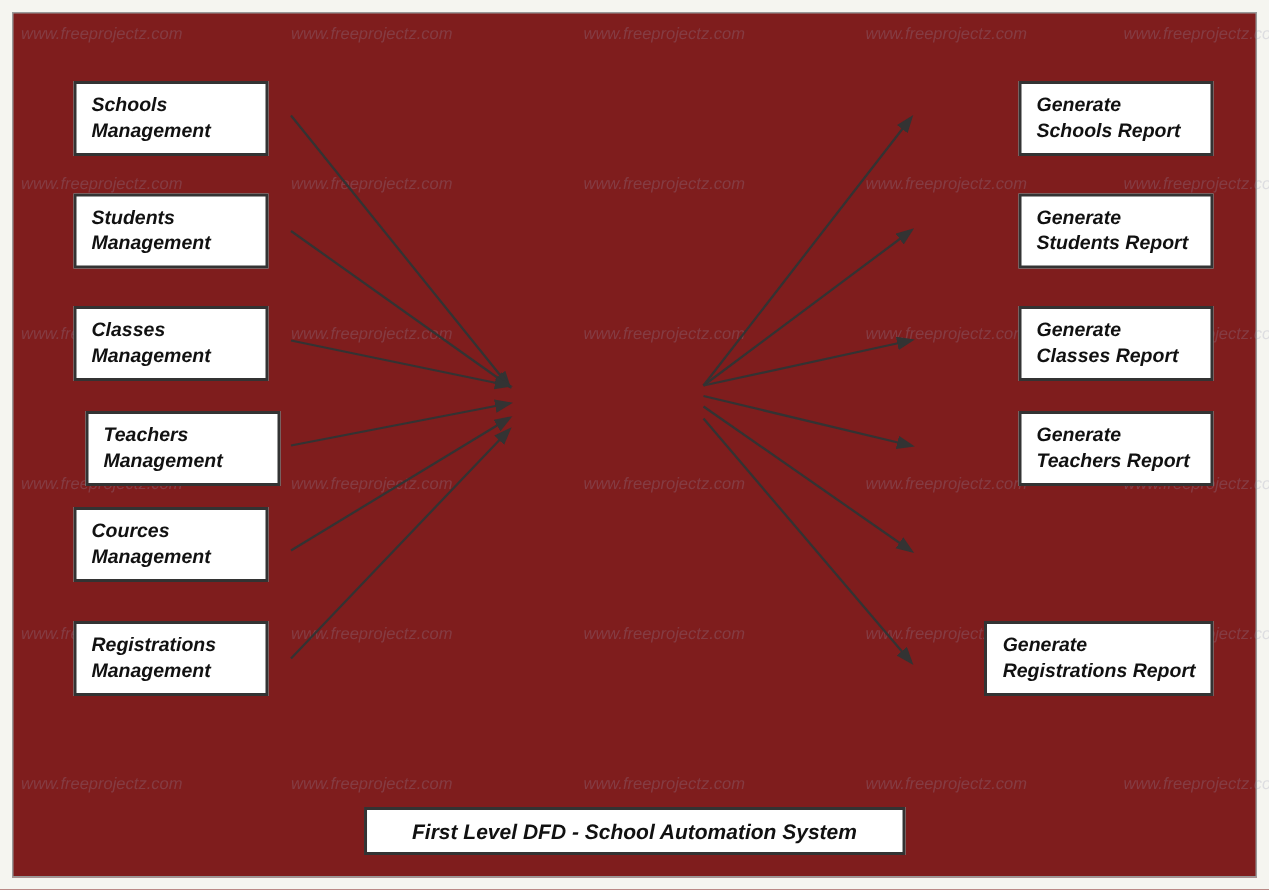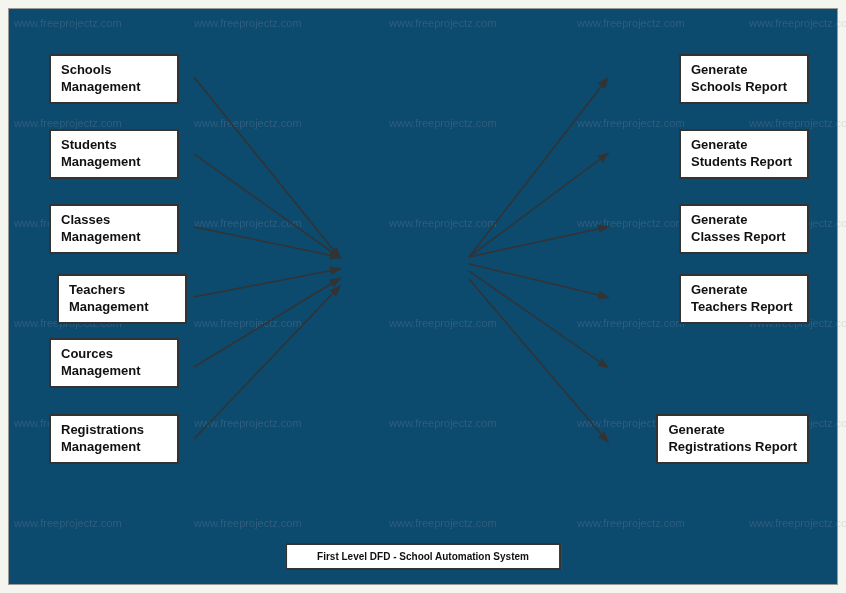--- a/index.html
+++ b/index.html
@@ -20,22 +20,23 @@
       pointer-events: none;
       user-select: none;
     }
 
     .diagram-container {
       position: absolute;
       top: 8px;
       left: 8px;
       right: 8px;
       bottom: 8px;
-      background: #0c4a6e;
+      background: #7f1d1d;
       border: 1.5px solid #999;
+      font-style: italic;
     }
 
     
     .lines-svg {
       position: absolute;
       top: 0; left: 0;
       width: 100%; height: 100%;
       pointer-events: none;
     }
 
@@ -89,21 +90,21 @@
     .box-gen-registrations { right: 28px; top: 405px; }
 
     
     .diagram-caption {
       position: absolute;
       bottom: 14px;
       left: 50%;
       transform: translateX(-50%);
       border: 2px solid #333;
       padding: 6px 30px;
-      font-size: 10px;
+      font-size: 14px;
       font-weight: bold;
       color: #111;
       background: white;
       white-space: nowrap;
     }
   </style>
 </head>
 <body>
 
 <div class="diagram-container">

